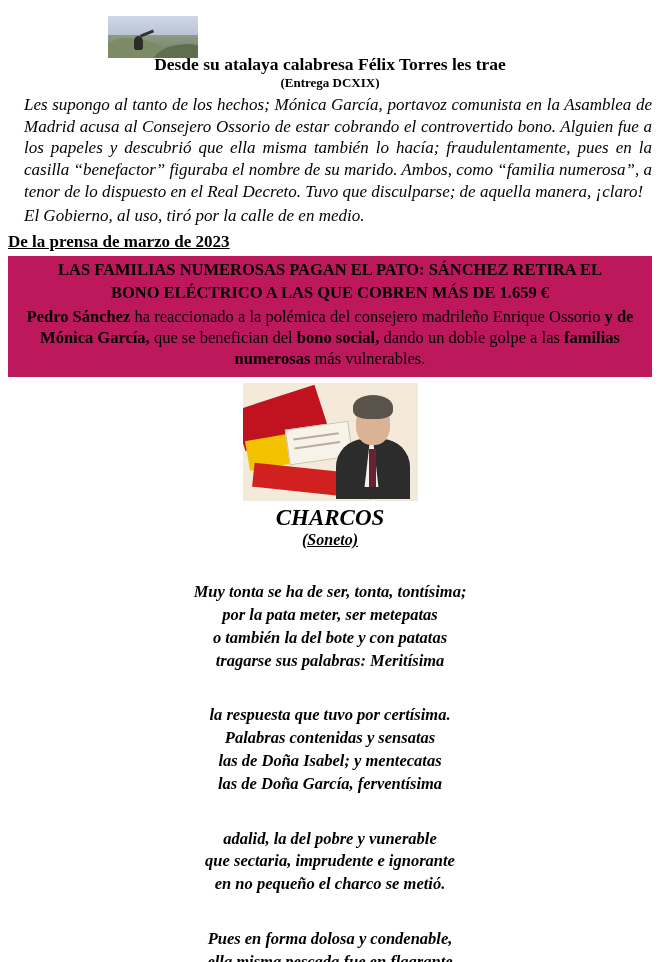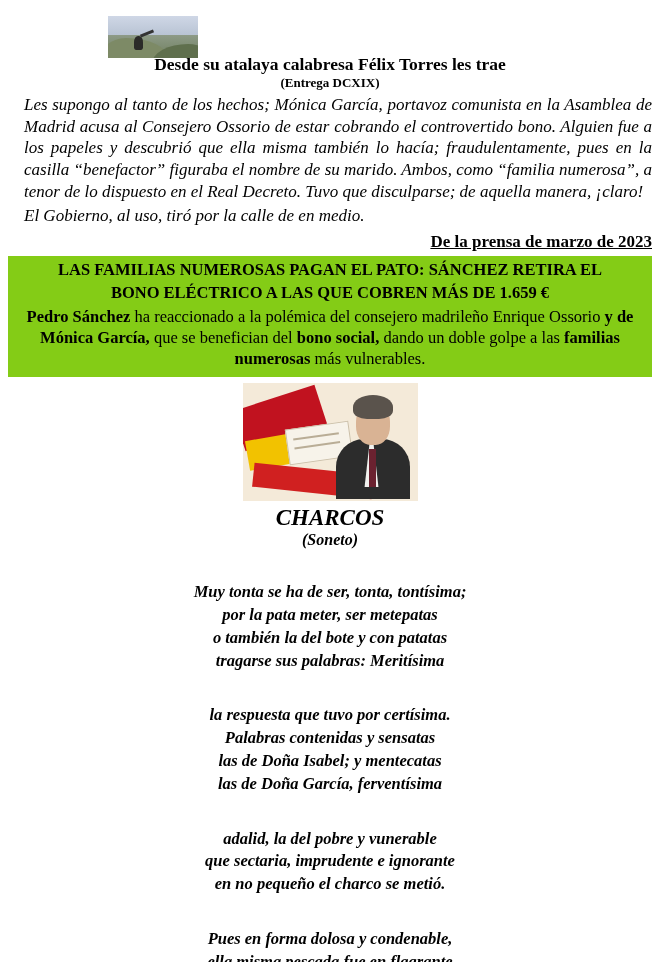--- a/index.html
+++ b/index.html
@@ -77,30 +77,30 @@
   .body-par {
     font-style: italic;
     font-size: 17px;
     line-height: 1.28;
     text-align: justify;
     margin: 2px 0 0 16px;
   }
   .body-par .nojust { display: block; text-align: left; }
 
   .press-head {
-    text-align: right;
+    text-align: left;
     font-weight: bold;
     font-size: 17px;
     text-decoration: underline;
     margin: 6px 0 4px 0;
   }
 
   
   .news-box {
-    background: #84cc16;
+    background: #be185d;
     padding: 4px 14px 8px 14px;
     text-align: center;
     font-family: Liberation Serif, serif;
   }
   .news-head {
     font-weight: bold;
     font-size: 16.5px;
     line-height: 1.2;
     margin-bottom: 3px;
   }
@@ -192,20 +192,21 @@
     font-weight: bold;
     font-style: italic;
     font-size: 23px;
     margin-top: 4px;
   }
   .poem-sub {
     text-align: center;
     font-weight: bold;
     font-style: italic;
     font-size: 16px;
+    text-decoration: underline;
   }
   .stanza {
     text-align: center;
     font-weight: bold;
     font-style: italic;
     font-size: 16.5px;
     line-height: 1.38;
     margin-top: 32px;
   }
   .stanza div { white-space: pre; }

